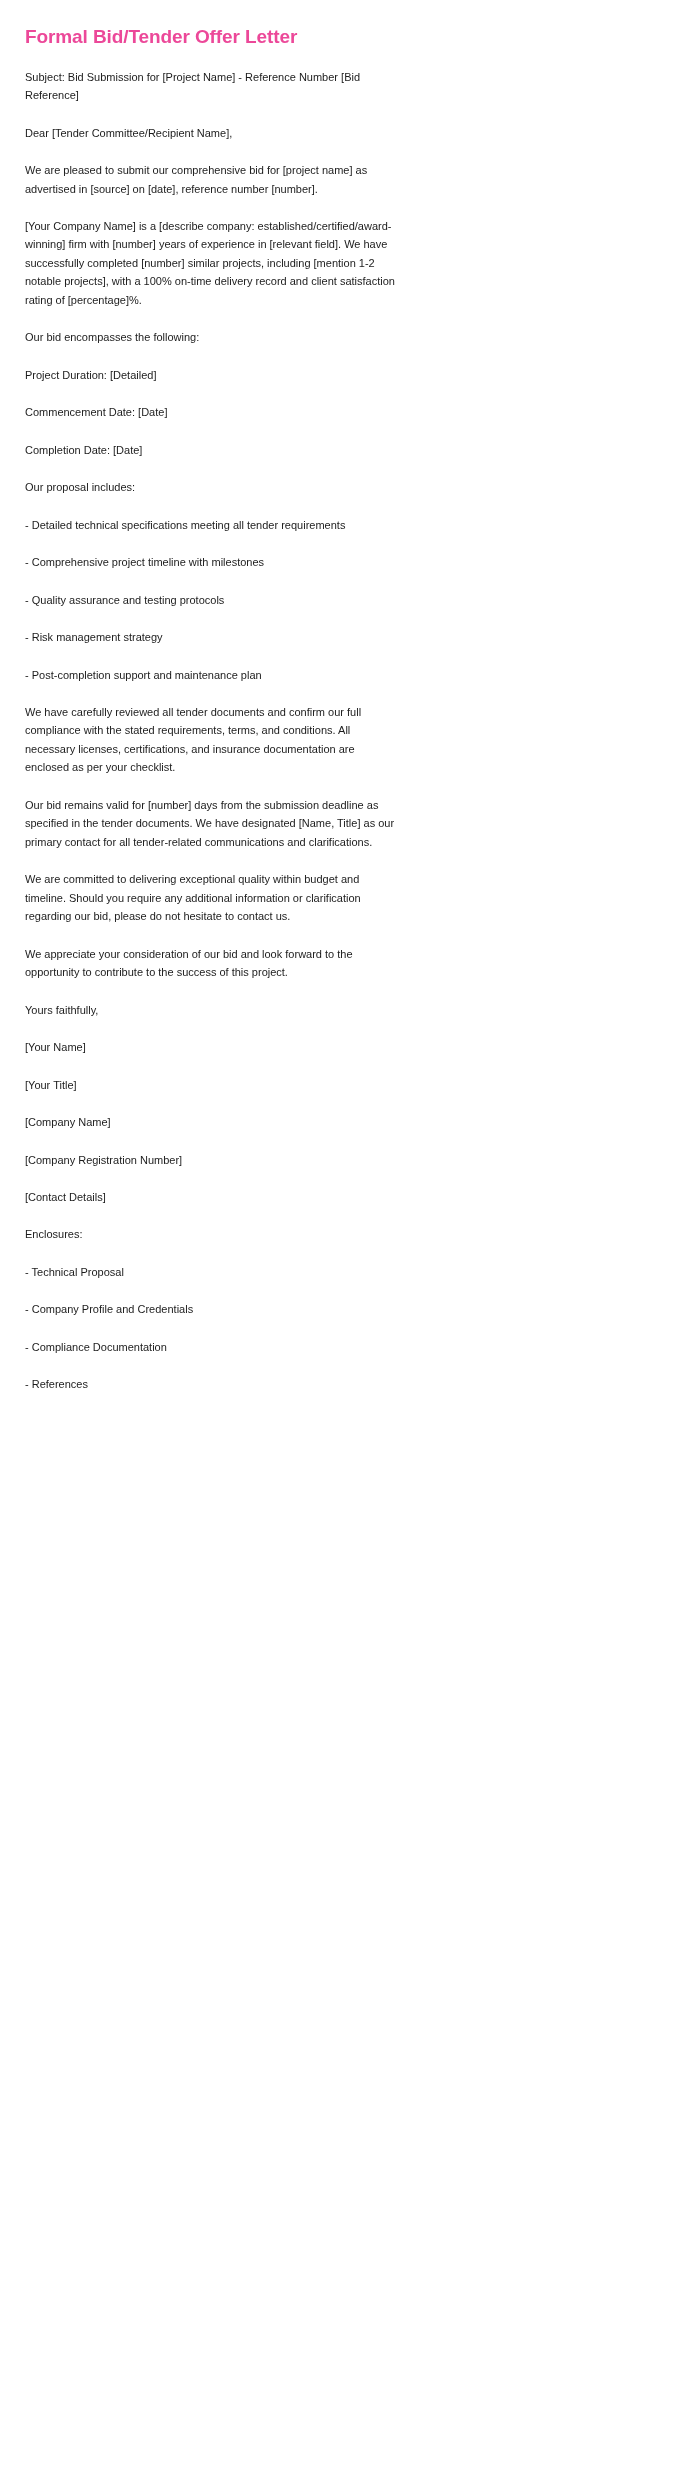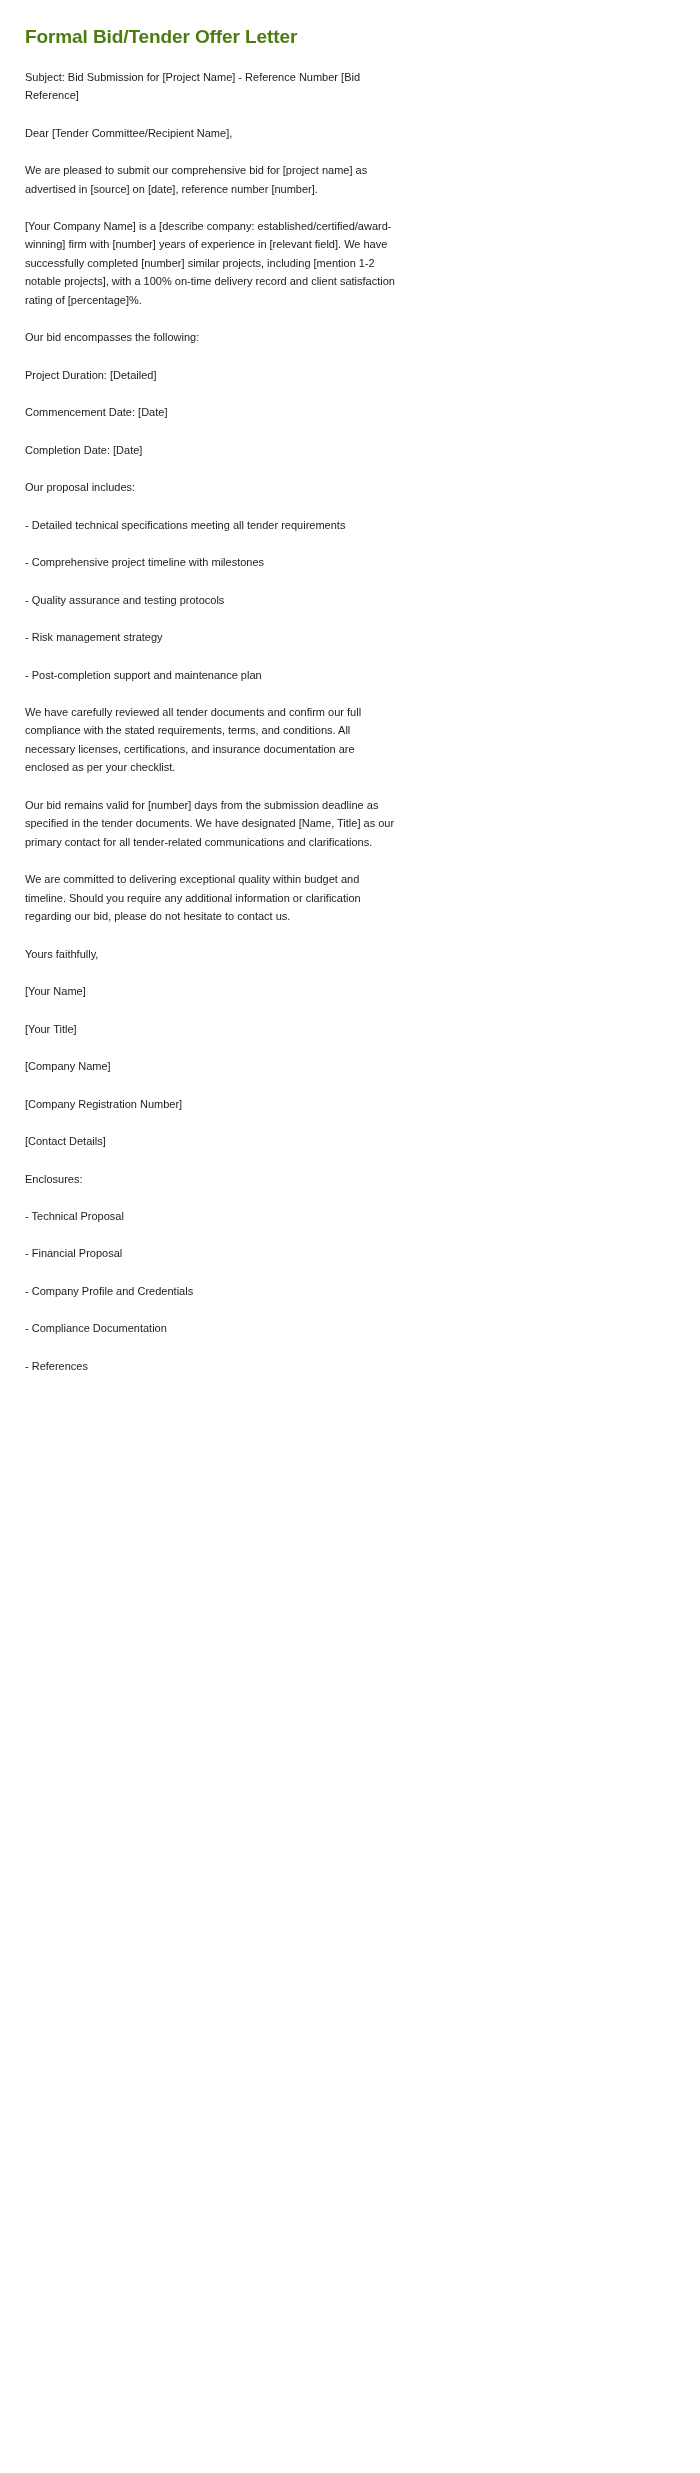--- a/index.html
+++ b/index.html
@@ -17,21 +17,21 @@
   .page {
     width: 700px;
     box-sizing: border-box;
     padding: 16px 30px 24px 25px;
     background: #ffffff;
   }
   .doc-title {
     font-size: 19px;
     font-weight: bold;
     line-height: 1.35;
-    color: #4d7c0f;
+    color: #ec4899;
     margin: 8px 0 18px 0;
     letter-spacing: -0.1px;
   }
   .block {
     font-size: 11px;
     line-height: 1.68;
     color: #1c1c1c;
     margin: 0 0 19px 0;
     max-width: 375px;
     word-wrap: break-word;
@@ -77,30 +77,30 @@
   <p class="block listitem">- Quality assurance and testing protocols</p>
   <p class="block listitem">- Risk management strategy</p>
   <p class="block listitem">- Post-completion support and maintenance plan</p>
 
   <p class="block">We have carefully reviewed all tender documents and confirm our full compliance with the stated requirements, terms, and conditions. All necessary licenses, certifications, and insurance documentation are enclosed as per your checklist.</p>
 
   <p class="block">Our bid remains valid for [number] days from the submission deadline as specified in the tender documents. We have designated [Name, Title] as our primary contact for all tender-related communications and clarifications.</p>
 
   <p class="block">We are committed to delivering exceptional quality within budget and timeline. Should you require any additional information or clarification regarding our bid, please do not hesitate to contact us.</p>
 
+  <p class="block">We appreciate your consideration of our bid and look forward to the opportunity to contribute to the success of this project.</p>
 
   <p class="block">Yours faithfully,</p>
 
   <p class="block sig">[Your Name]</p>
   <p class="block sig">[Your Title]</p>
   <p class="block sig">[Company Name]</p>
   <p class="block sig">[Company Registration Number]</p>
   <p class="block sig">[Contact Details]</p>
 
   <p class="block">Enclosures:</p>
 
   <p class="block listitem">- Technical Proposal</p>
-  <p class="block listitem">- Financial Proposal</p>
   <p class="block listitem">- Company Profile and Credentials</p>
   <p class="block listitem">- Compliance Documentation</p>
   <p class="block listitem">- References</p>
 
 </div>
 
 </body></html>

